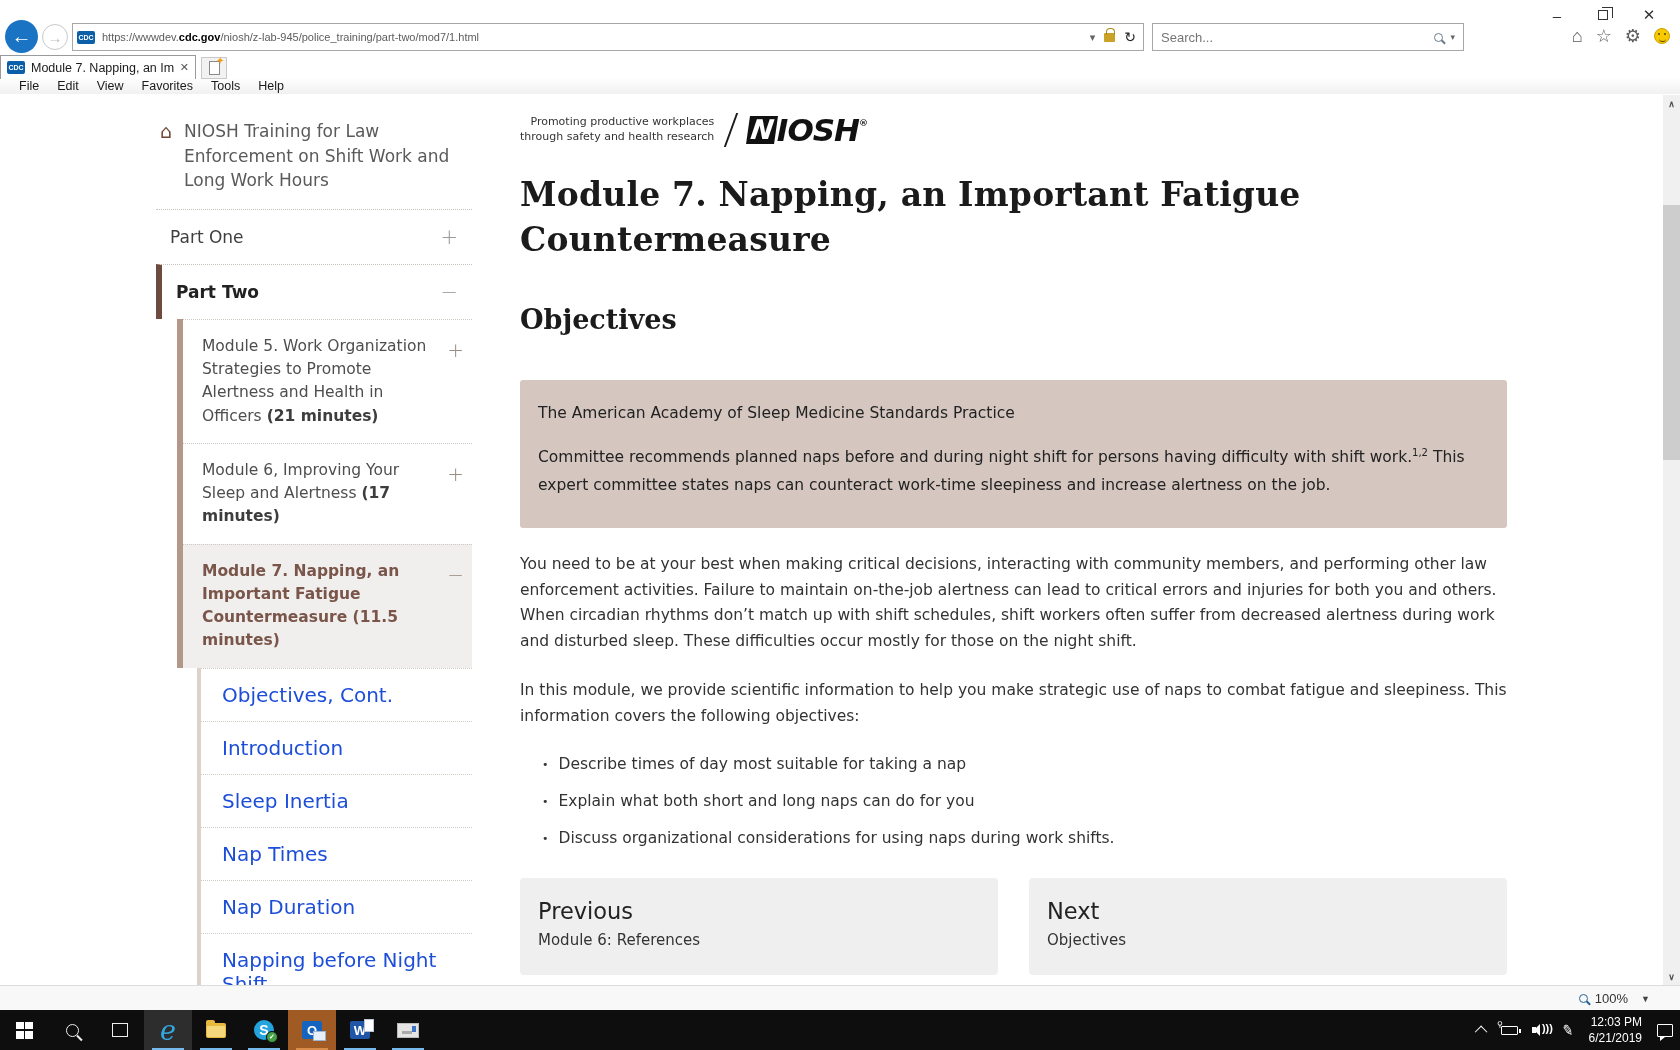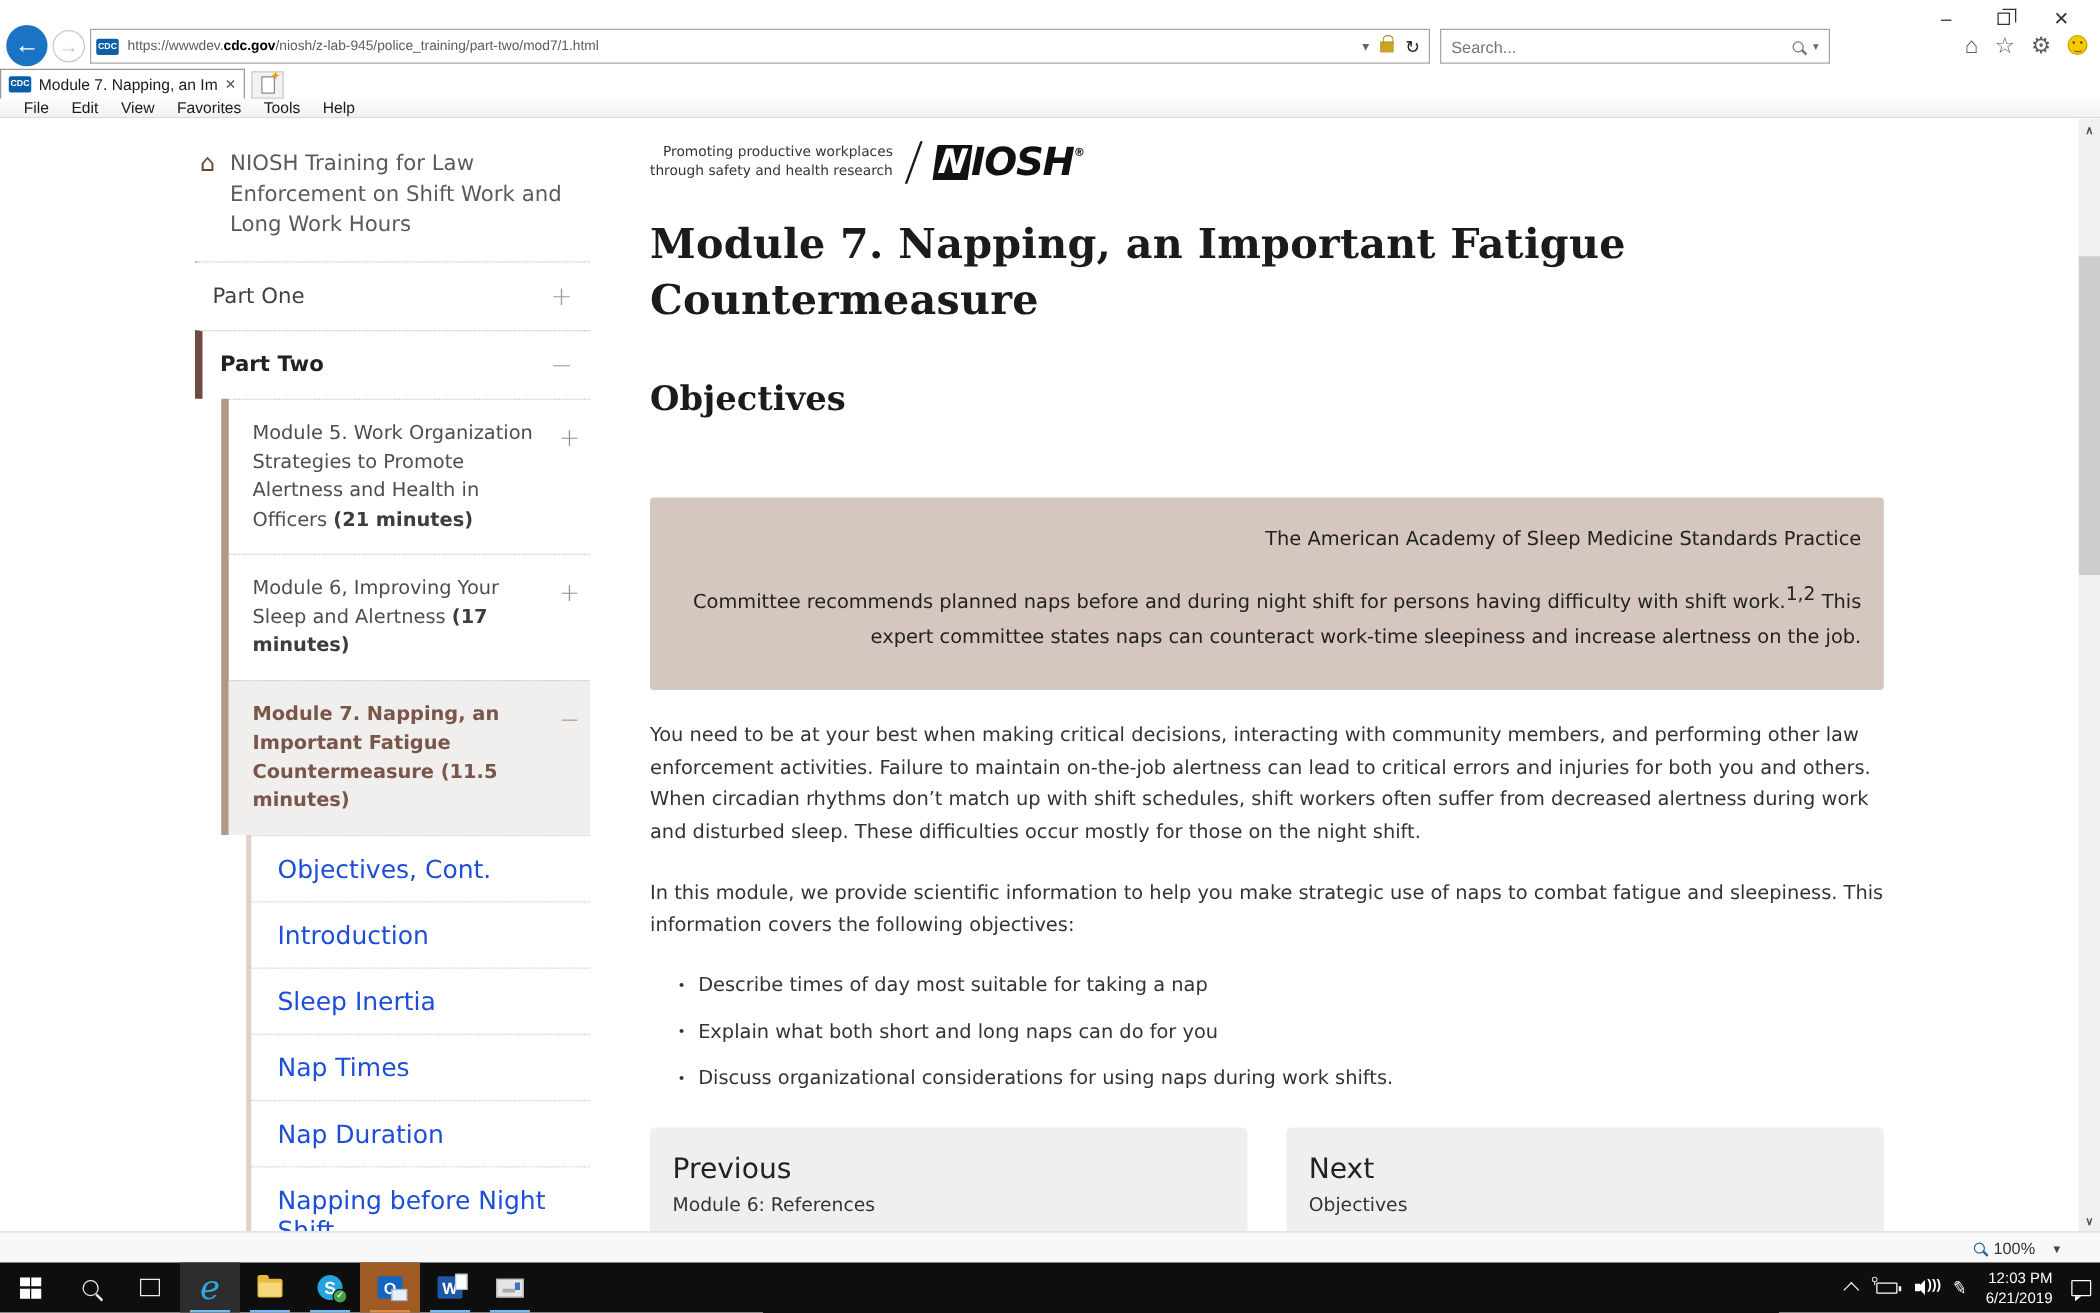--- a/index.html
+++ b/index.html
@@ -115,24 +115,24 @@
   .wordmark { font-style:italic; font-weight:bold; font-size:31px; letter-spacing:-1px; color:#111;
               display:flex; align-items:center; font-family:"DejaVu Sans", sans-serif; }
   .n-box { background:#111; color:#fff; padding:0 3px; margin-right:1px; transform:skewX(-8deg);
            font-size:27px; line-height:1.05; }
   .regmark { font-size:9px; vertical-align:top; margin-top:-14px; font-style:normal; }
 
   h1.page-title { font-family:"DejaVu Serif", serif; font-size:33px; font-weight:600; color:#1b1b1b;
                   line-height:1.35; margin-top:18px; letter-spacing:0.2px; }
   h2.section-heading { font-family:"DejaVu Serif", serif; font-size:27px; font-weight:600; color:#1b1b1b;
                   margin-top:42px; }
-  .callout { background:#d5c7c0; border-radius:3px; margin-top:63px; padding:24px 18px 28px 18px;text-align:right; }
+  .callout { background:#d5c7c0; border-radius:3px; margin-top:45px; padding:24px 18px 28px 18px; }
   .callout-heading { font-size:15.5px; color:#222; }
   .callout-body { font-size:15.5px; color:#222; line-height:1.8; margin-top:22px; }
-  .callout-body sup { font-size:15px; }
+  .callout-body sup { font-size:10px; }
   .para { font-size:15.5px; line-height:1.65; margin-top:24px; color:#333; }
   .bullets { margin-top:26px; }
   .bullet-row { display:flex; gap:10px; font-size:15.5px; color:#333; margin-bottom:16px;
                 padding-left:22px; }
   .bullet-dot { font-size:11px; line-height:1.9; color:#333; }
   .prevnext { display:flex; gap:31px; margin-top:28px; }
   .pn-box { flex:1; background:#efefef; border-radius:4px; padding:20px 18px 26px 18px; }
   .pn-label { font-size:22.5px; color:#222; font-family:"DejaVu Sans", sans-serif; }
   .pn-target { font-size:15px; color:#333; margin-top:7px; }
 

